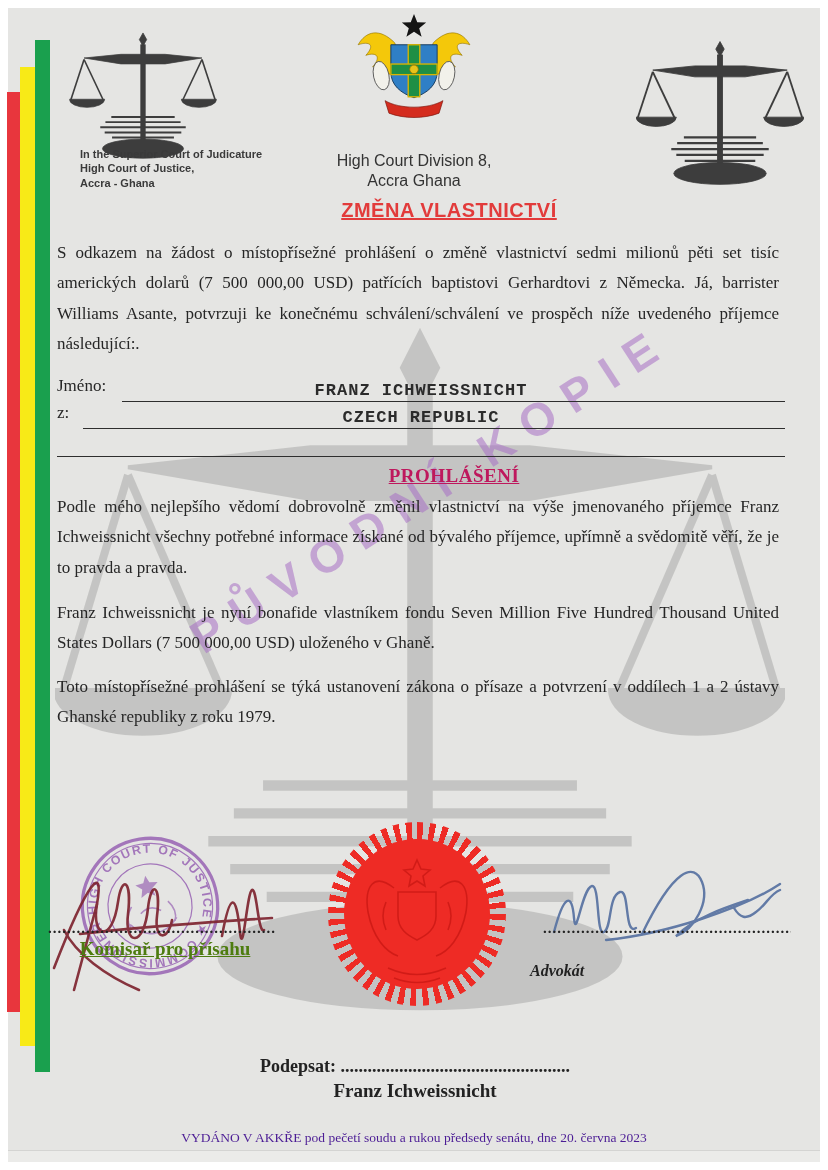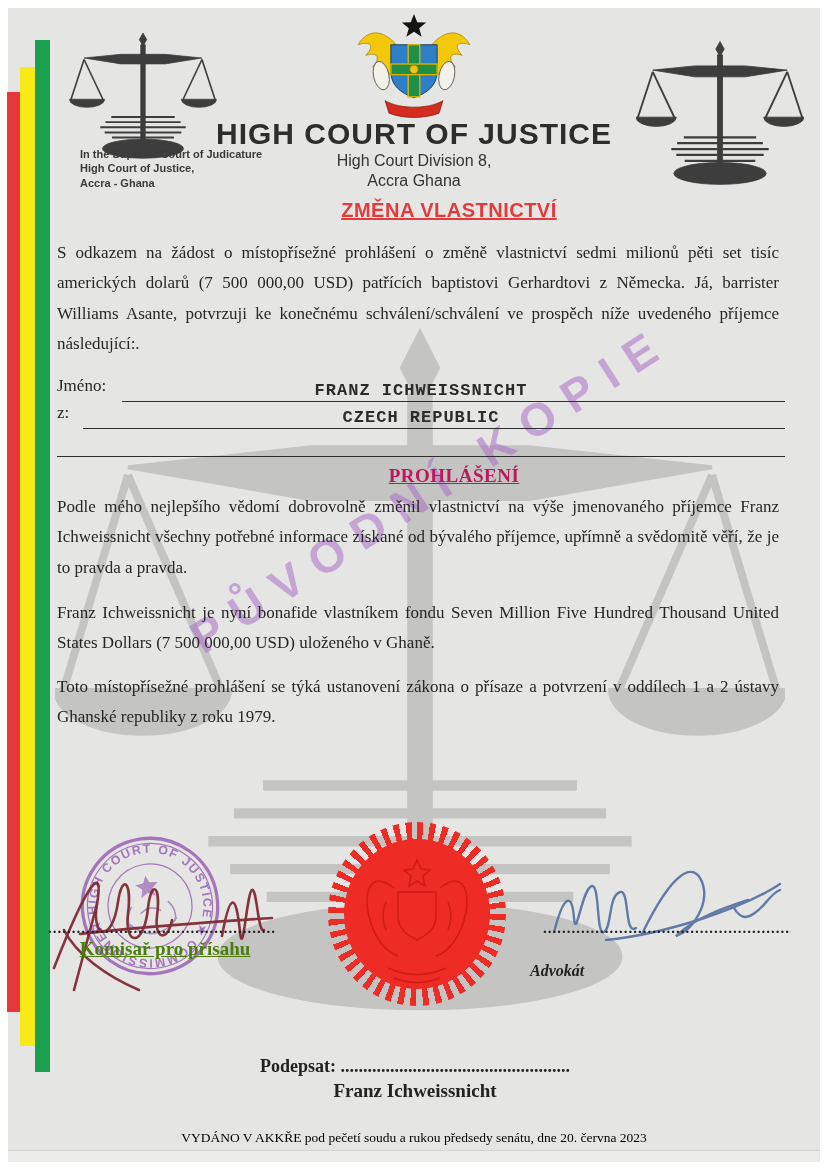--- a/index.html
+++ b/index.html
@@ -68,21 +68,21 @@
   .sig-name-right{position:absolute;left:530px;top:938px;width:275px;text-align:center;
     font-size:19px;font-weight:bold;color:#222;}
   .sig-title-right{position:absolute;left:530px;top:962px;width:275px;text-align:left;
     font-size:16px;font-weight:bold;font-style:italic;color:#222;}
 
   
   .podepsat{position:absolute;left:260px;top:1056px;width:420px;font-size:18px;font-weight:bold;color:#222;white-space:nowrap;}
   .podepsat-name{position:absolute;left:260px;top:1080px;width:310px;text-align:center;
     font-size:19px;font-weight:bold;color:#222;}
 
-  .footer{position:absolute;left:0;top:1130px;width:828px;text-align:center;font-size:13.5px;color:#000000;}
+  .footer{position:absolute;left:0;top:1130px;width:828px;text-align:center;font-size:13.5px;color:#4c1d95;}
 
   
   .wm-scales{position:absolute;left:55px;top:316px;width:730px;height:756px;color:#555;opacity:.22;pointer-events:none;}
   .wm-text{position:absolute;left:110px;top:462px;width:640px;text-align:center;
     font-family:"Liberation Sans", sans-serif;font-weight:bold;font-size:46px;letter-spacing:15px;
     color:rgba(168,112,196,.55);transform:rotate(-33deg);pointer-events:none;white-space:nowrap;}
 </style>
 </head>
 <body>
 
@@ -150,21 +150,20 @@
       <use href="#scales-sym"></use>
     </svg>
   <div class="left-caption">
     <div>In the Superior Court of Judicature</div>
     <div>High Court of Justice,</div>
     <div>Accra - Ghana</div>
   </div>
   <svg class="arms" viewBox="0 0 120 110">
       <use href="#arms-sym"></use>
     </svg>
-  <div class="court-title">HIGH COURT OF JUSTICE</div>
   <div class="court-sub sub1">High Court Division 8,</div>
   <div class="court-sub sub2">Accra Ghana</div>
   <div class="doc-title">ZMĚNA VLASTNICTVÍ</div>
   <svg class="scales-right" viewBox="0 0 200 190">
       <use href="#scales-sym"></use>
     </svg>
 
   <div class="para p1">S odkazem na žádost o místopřísežné prohlášení o změně vlastnictví sedmi milionů pěti set tisíc amerických dolarů (7 500 000,00 USD) patřících baptistovi Gerhardtovi z Německa. Já, barrister Williams Asante, potvrzuji ke konečnému schválení/schválení ve prospěch níže uvedeného příjemce následující:.</div>
 
   <div class="field-row frow1">

